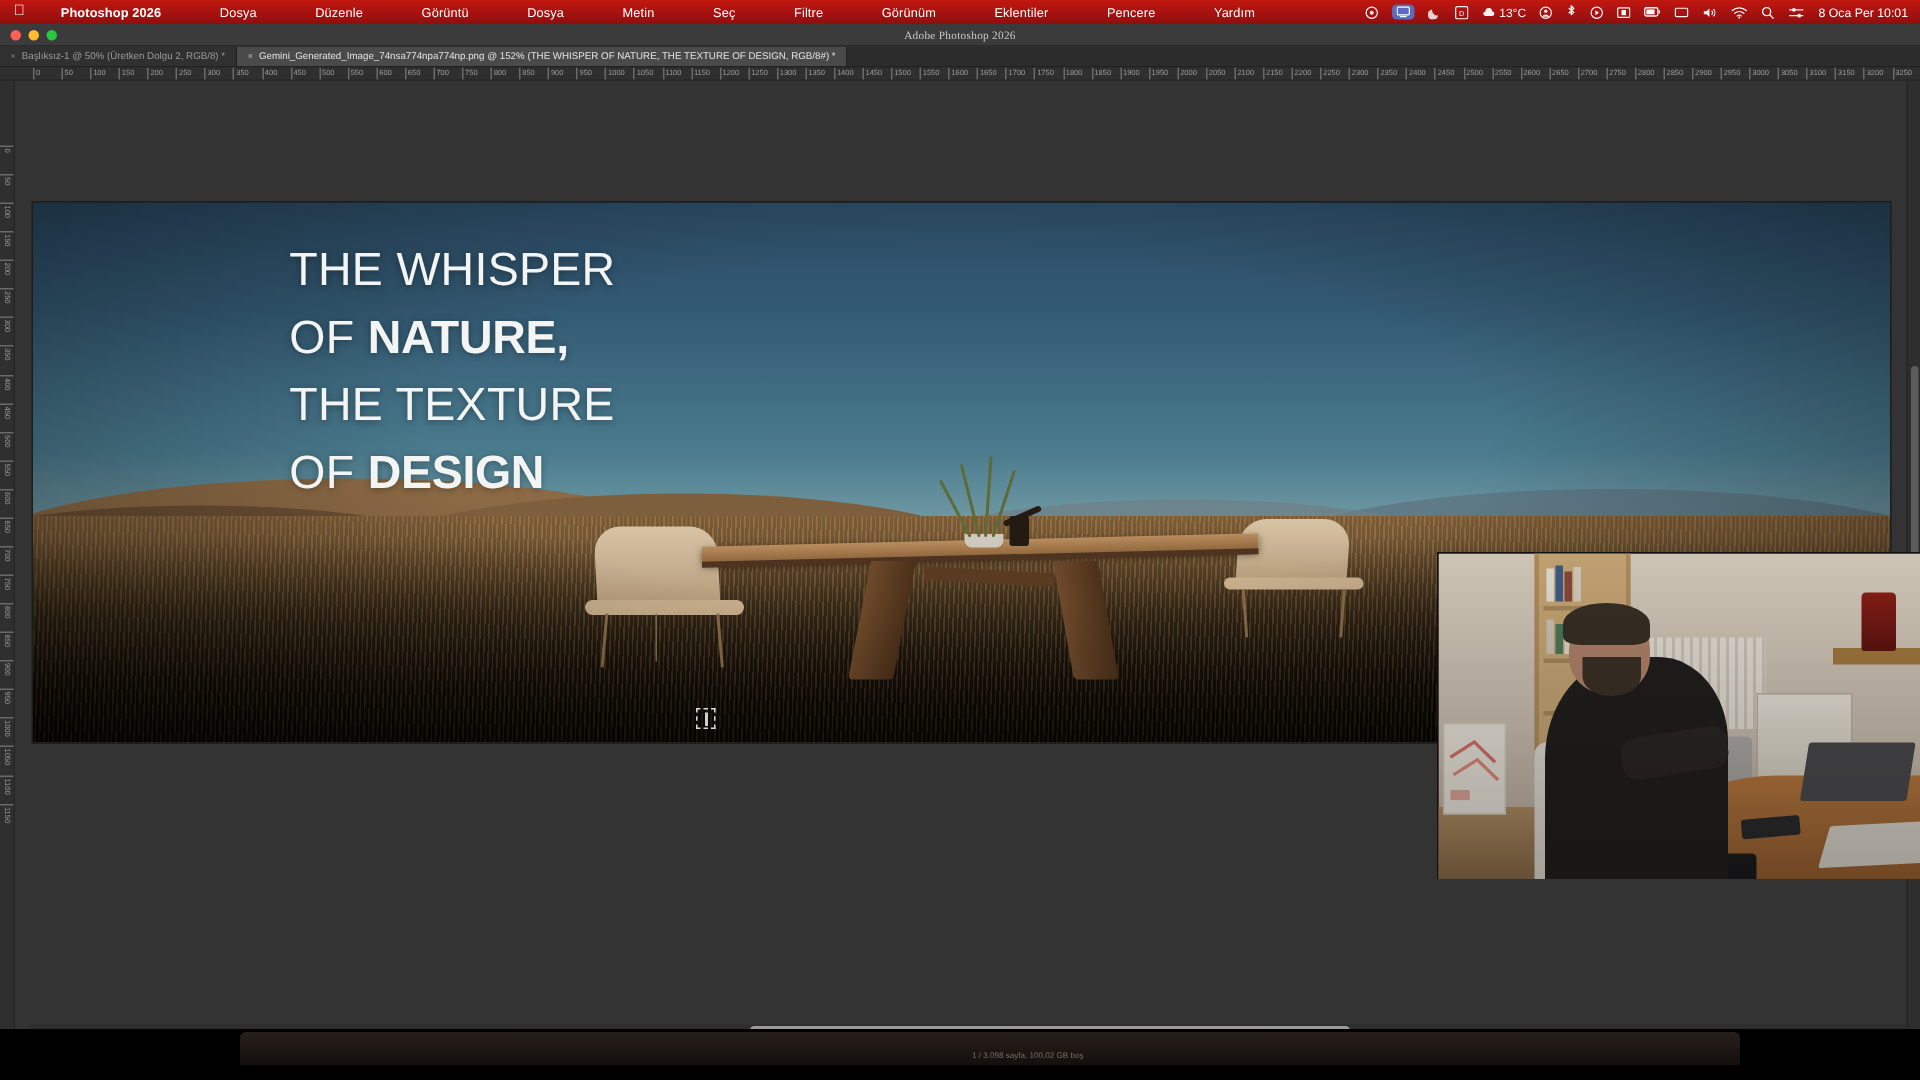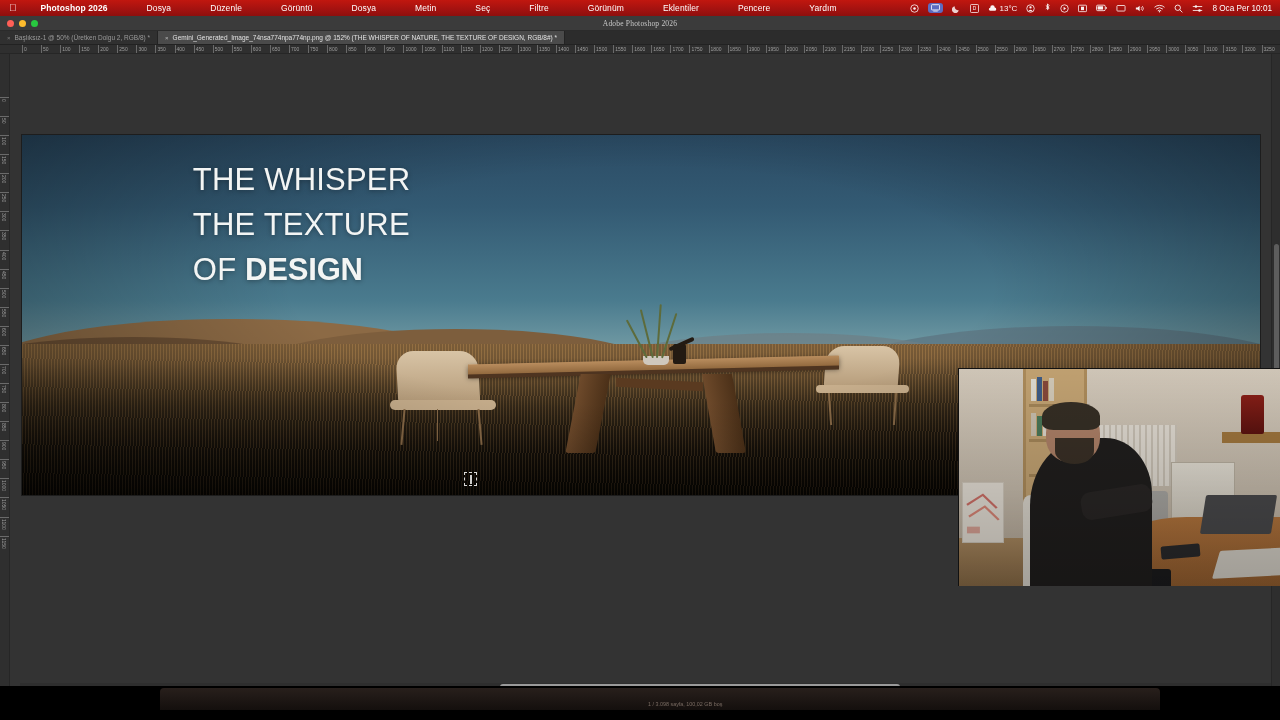--- a/index.html
+++ b/index.html
@@ -564,20 +564,23 @@
       <div class="plantleaf" style="left:51.2%; top:47%; height:15%; transform:rotate(4deg);"></div>
       <div class="plantleaf" style="left:51.6%; top:49%; height:13%; transform:rotate(18deg);"></div>
       <div class="plantleaf" style="left:50.4%; top:50%; height:12%; transform:rotate(-28deg);"></div>
       <div class="sculpt" style="left:52.6%; top:58%; width:1%; height:5.5%;"></div>
       <div class="sculpt" style="left:52.2%; top:57.4%; width:2.2%; height:1%; transform:rotate(-24deg);"></div>
 
       <div class="vignette"></div>
 
       <div id="headline">
         <div>THE WHISPER</div>
+        <div>
+          <span>OF </span><b>NATURE,</b>
+        </div>
         <div>THE TEXTURE</div>
         <div>
           <span>OF </span><b>DESIGN</b>
         </div>
       </div>
     </div>
 
     <div id="hscroll">
       <div class="thumb"></div>
     </div>

